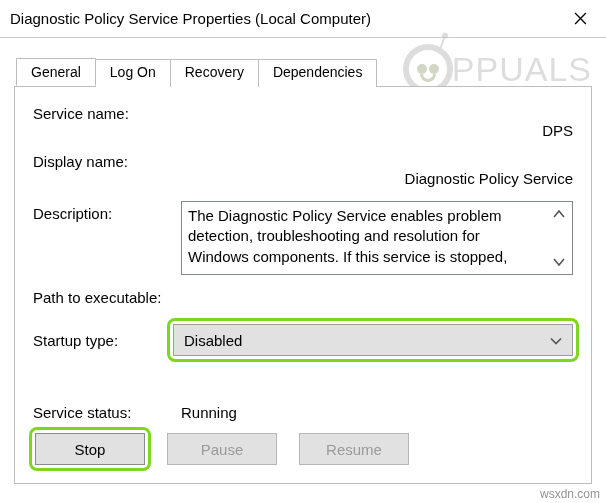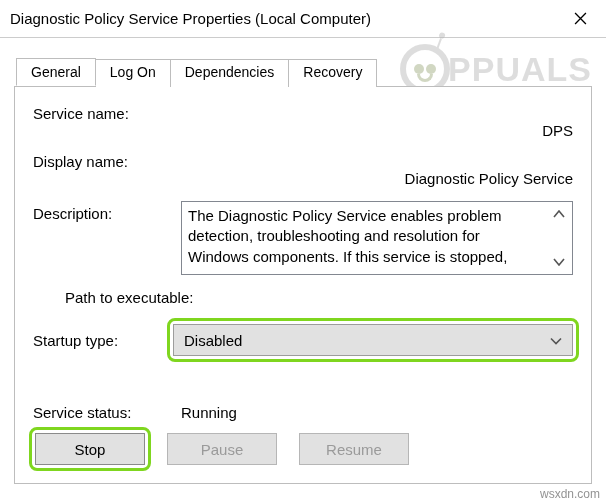--- a/index.html
+++ b/index.html
@@ -119,21 +119,20 @@
       justify-content: space-between;
       align-items: center;
       padding: 8px 0;
     }
     .desc-scroll svg {
       cursor: default;
     }
     .path-block {
       font-size: 15px;
       margin-bottom: 18px;
-      margin-left: 32px;
     }
     .path-block .lbl {
       margin-bottom: 4px;
     }
     .startup-row {
       display: flex;
       align-items: center;
       margin-bottom: 48px;
       font-size: 15px;
       gap: 45px;
@@ -258,21 +257,21 @@
       left: -2px;
       width: 6px;
       height: 6px;
       background: #b6b6b6;
       border-radius: 50%;
     }
     .watermark .text {
       display: inline-block;
       vertical-align: middle;
       font-size: 34px;
-      font-weight: 700;
+      font-weight: 400;
       color: #b6b6b6;
       letter-spacing: 1px;
       margin-left: -6px;
     }
     .bottom-watermark {
       position: absolute;
       right: 6px;
       bottom: 2px;
       font-size: 12px;
       color: #888;
@@ -295,22 +294,22 @@
 
 <div class="watermark">
   <span class="circle"><span class="antenna"></span><span class="mouth"></span></span>
   <span class="text">PPUALS</span>
 </div>
 
 <div class="body">
   <div class="tabs">
     <div class="tab active">General</div>
     <div class="tab">Log On</div>
+    <div class="tab">Recovery</div>
     <div class="tab">Dependencies</div>
-    <div class="tab">Recovery</div>
   </div>
 
   <div class="panel">
 
     <div class="row">
       <div class="lbl">Service name:</div>
       <div class="val">DPS</div>
     </div>
 
     <div class="row">

